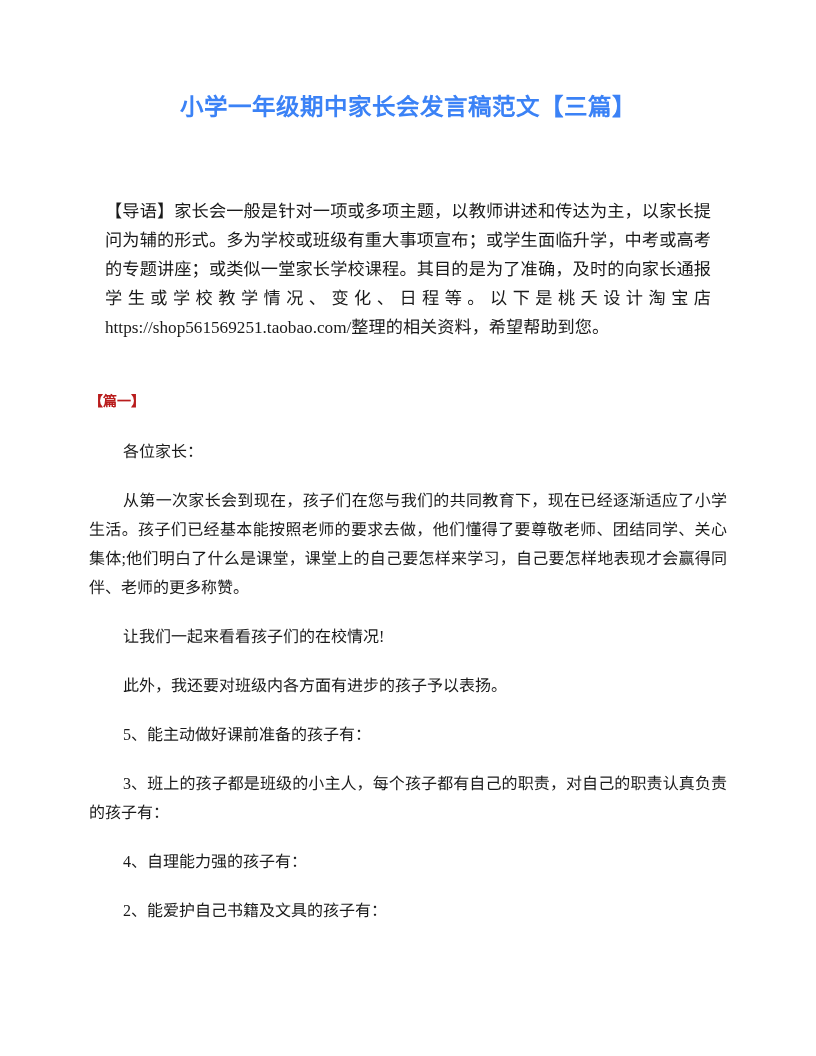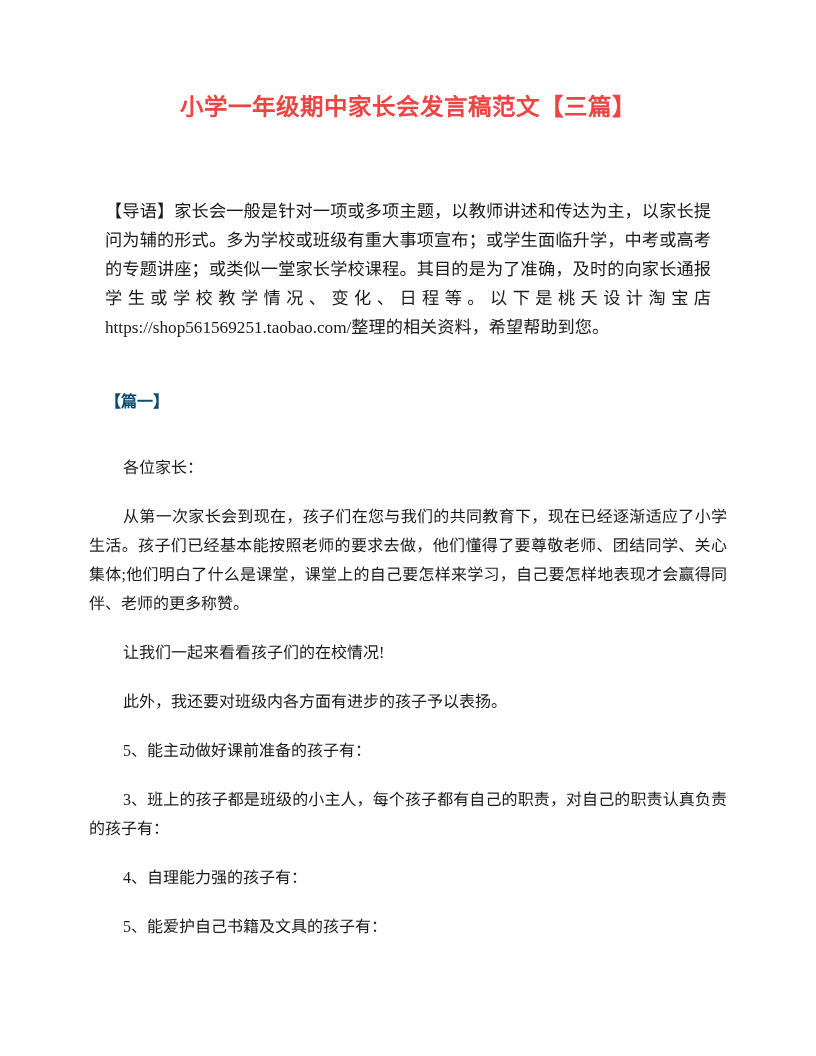--- a/index.html
+++ b/index.html
@@ -26,41 +26,41 @@
     width: 638px;
   }
   .doc-title {
     font-size: 23.5px;
     font-weight: bold;
     text-align: center;
     letter-spacing: 0.5px;
     margin: 0;
     padding-top: 92px;
     line-height: 1.3;
-    color: #ef4444;
+    color: #3b82f6;
   }
   .intro {
     margin: 16px;
     padding-top: 58px;
     font-size: 17.2px;
     line-height: 29px;
     text-align: justify;
     text-justify: inter-character;
     color: #1a1a1a;
   }
   .intro .url {
     font-family: "Liberation Serif", "DejaVu Serif", serif;
   }
   .section-marker {
-    margin: 16px;
+    margin: 0;
     padding-top: 31px;
-    font-size: 16px;
+    font-size: 14px;
     font-weight: bold;
     line-height: 26px;
-    color: #0c4a6e;
+    color: #b91c1c;
   }
   .body-block {
     padding-top: 22px;
   }
   p.para {
     margin: 0 0 0 0;
     padding-bottom: 20px;
     font-size: 16px;
     line-height: 29px;
     text-align: justify;
@@ -87,18 +87,18 @@
     <p class="section-marker">【篇一】</p>
 
     <div class="body-block">
       <p class="para">各位家长：</p>
       <p class="para">从第一次家长会到现在，孩子们在您与我们的共同教育下，现在已经逐渐适应了小学生活。孩子们已经基本能按照老师的要求去做，他们懂得了要尊敬老师、团结同学、关心集体;他们明白了什么是课堂，课堂上的自己要怎样来学习，自己要怎样地表现才会赢得同伴、老师的更多称赞。</p>
       <p class="para">让我们一起来看看孩子们的在校情况!</p>
       <p class="para">此外，我还要对班级内各方面有进步的孩子予以表扬。</p>
       <p class="para">5、能主动做好课前准备的孩子有：</p>
       <p class="para">3、班上的孩子都是班级的小主人，每个孩子都有自己的职责，对自己的职责认真负责的孩子有：</p>
       <p class="para">4、自理能力强的孩子有：</p>
-      <p class="para">5、能爱护自己书籍及文具的孩子有：</p>
+      <p class="para">2、能爱护自己书籍及文具的孩子有：</p>
 
     </div>
 
   </div>
 </div>
 
 </body></html>

